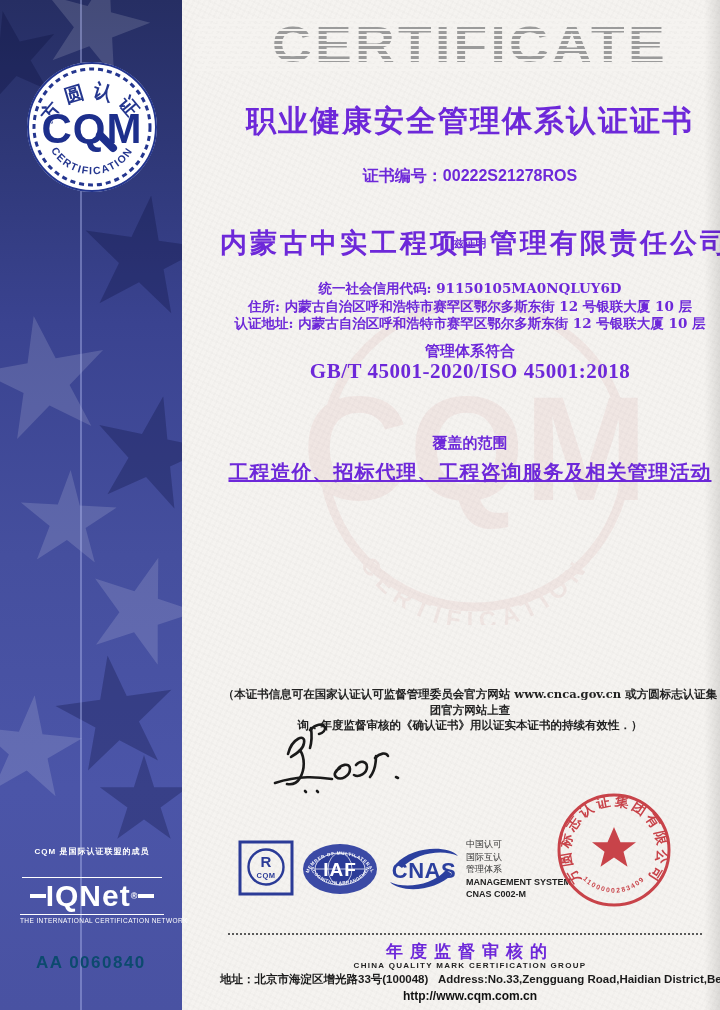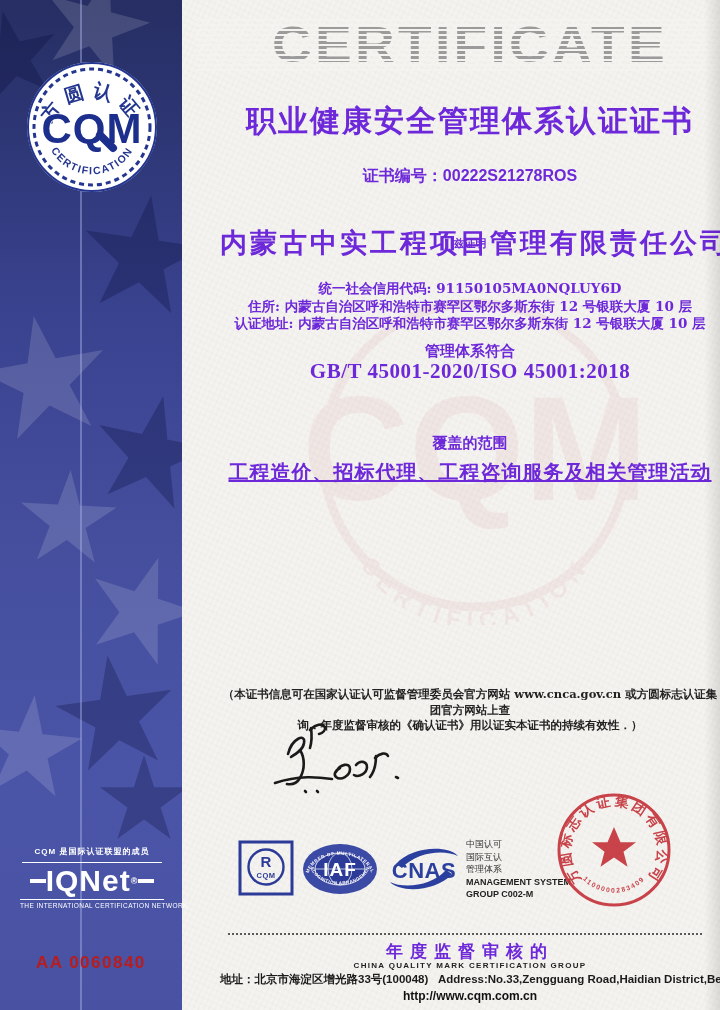--- a/index.html
+++ b/index.html
@@ -19,28 +19,28 @@
   .star{position:absolute;clip-path:polygon(50% 0%,61% 35%,98% 35%,68% 57%,79% 91%,50% 70%,21% 91%,32% 57%,2% 35%,39% 35%);}
   .star.light{background:rgba(255,255,255,0.14);}
   .star.dark{background:rgba(8,12,55,0.28);}
 
   
   .cqm-badge{position:absolute;left:24px;top:59px;width:136px;height:136px;}
 
   
   .iqnet{position:absolute;left:12px;top:846px;width:160px;color:#fff;text-align:center;}
   .iqnet .top{font-size:8px;font-weight:bold;letter-spacing:1px;border-bottom:1px solid #fff;
-              padding-bottom:5px;margin:0 10px 2px 10px;white-space:nowrap;}
+              padding-bottom:20px;margin:0 10px 2px 10px;white-space:nowrap;}
   .iqnet .mid{display:flex;align-items:center;justify-content:center;gap:0;}
   .iqnet .dash{width:16px;height:4px;background:#fff;}
   .iqnet .name{font-size:30px;font-weight:bold;letter-spacing:1px;line-height:32px;}
   .iqnet .reg{font-size:9px;vertical-align:top;}
   .iqnet .bot{font-size:6.5px;letter-spacing:0.4px;border-top:1px solid #fff;padding-top:2px;
               margin:2px 8px 0 8px;white-space:nowrap;}
-  .serial{position:absolute;left:36px;top:953px;font-size:17px;letter-spacing:1.5px;color:#b91c1c;font-weight:600;}
+  .serial{position:absolute;left:36px;top:953px;font-size:17px;letter-spacing:1.5px;color:#0c4a6e;font-weight:600;}
 
   
   .cc{position:absolute;left:220px;width:500px;text-align:center;color:#6d28d9;}
   .heading{top:16px;font-size:50px;font-weight:bold;letter-spacing:3px;color:#9b9b9b;
            transform:scaleX(1.10);transform-origin:center;white-space:nowrap;}
   .heading .stripes{content:"";position:absolute;inset:0;
            background:repeating-linear-gradient(to bottom,transparent 0 3px,#f5f3f0 3px 5px);}
   .title{top:101px;font-size:30px;font-weight:900;letter-spacing:2px;white-space:nowrap;}
   .certno{top:166px;font-size:16px;font-weight:bold;}
   .attest{top:212px;font-size:11px;font-weight:bold;margin-top:24px;}
@@ -204,21 +204,21 @@
     <path d="M10,16 C26,-2 62,-3 72,8 C58,1 30,4 16,20 Z" fill="#2b3f9e"></path>
     <path d="M66,26 C50,44 14,45 4,34 C18,41 46,38 60,22 Z" fill="#2b3f9e"></path>
     <text x="38" y="30" text-anchor="middle" font-size="22" font-weight="900" fill="#2b3f9e" letter-spacing="0.5">CNAS</text>
   </svg>
 
   <div class="accred">
     <div>中国认可</div>
     <div>国际互认</div>
     <div>管理体系</div>
     <div class="b">MANAGEMENT SYSTEM</div>
-    <div class="b">GROUP C002-M</div>
+    <div class="b">CNAS C002-M</div>
   </div>
 
   <svg class="stamp" viewBox="-60 -60 120 120">
     <circle cx="0" cy="0" r="55" fill="none" stroke="#c5353c" stroke-width="3"></circle>
     <defs>
       <path id="stampTop" d="M -25,36 A 44,44 0 1 1 25,36" fill="none"></path>
       <path id="stampBot" d="M -34,26 A 43,43 0 0 0 34,26" fill="none"></path>
     </defs>
     <text font-size="14" font-weight="bold" fill="#c5353c" letter-spacing="3" font-family="'DejaVu Serif',serif">
       <textPath href="#stampTop" startOffset="50%" text-anchor="middle">方圆标志认证集团有限公司</textPath>

